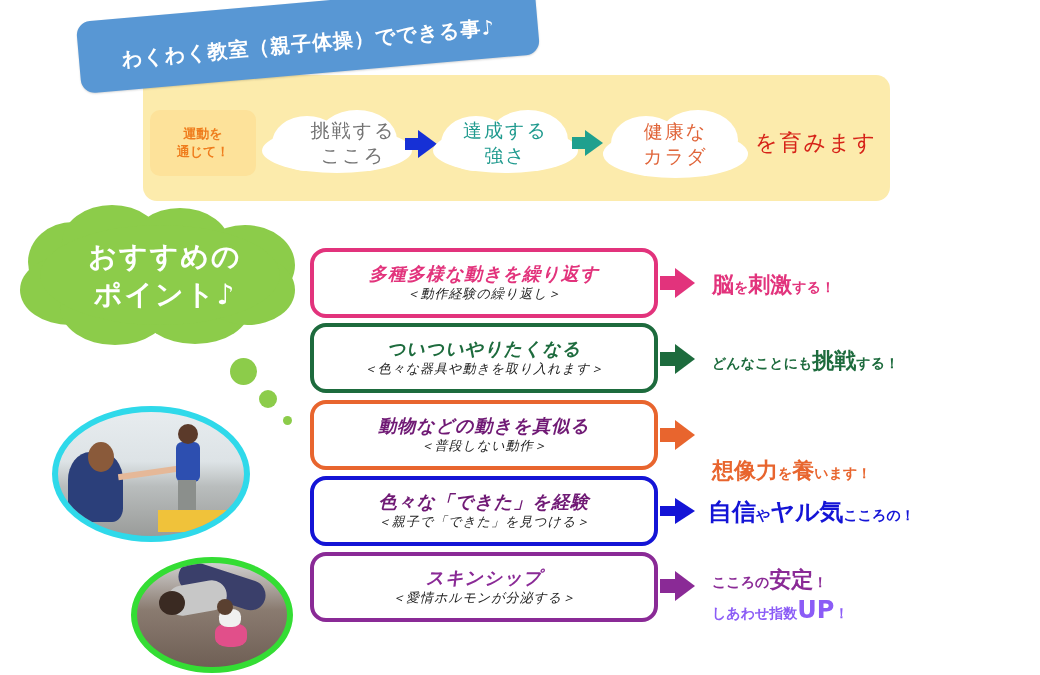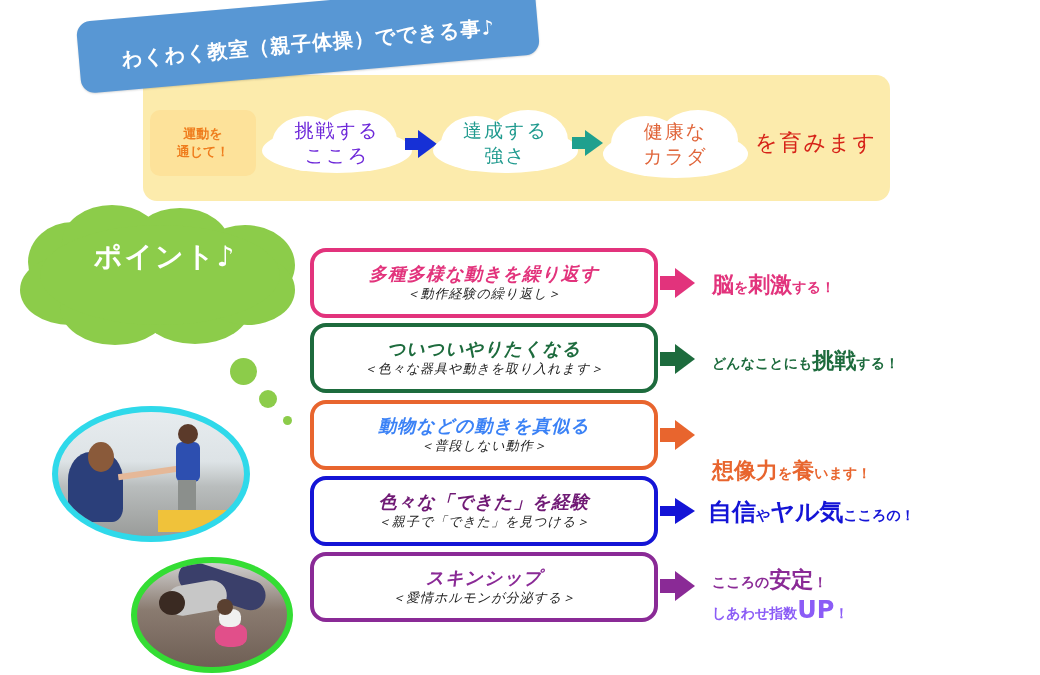--- a/index.html
+++ b/index.html
@@ -78,21 +78,21 @@
 
 <div class="abs via-box">
   <span>運動を</span>
   <span>通じて！</span>
 </div>
 
 <div class="abs" style="left:262px;top:108px;width:150px;height:70px;">
   <div class="cloud-shape" style="left:10px;top:8px;width:70px;height:55px;"></div>
   <div class="cloud-shape" style="left:55px;top:2px;width:80px;height:60px;"></div>
   <div class="cloud-shape" style="left:0;top:20px;width:150px;height:45px;"></div>
-  <div class="cloud-text abs" style="left:0;top:10px;width:150px;font-size:19px;line-height:25px;letter-spacing:2px;color:#6d28d9;">
+  <div class="cloud-text abs" style="left:16px;top:10px;width:150px;font-size:19px;line-height:25px;letter-spacing:2px;color:#737373;">
     <div>挑戦する</div>
     <div>こころ</div>
   </div>
 </div>
 
 <div class="abs" style="left:405px;top:130px;width:32px;height:28px;">
   <div class="abs" style="left:0;top:8px;width:14px;height:12px;background:#1630d6;"></div>
   <div class="abs" style="left:13px;top:0;width:0;height:0;border-top:14px solid transparent;border-bottom:14px solid transparent;border-left:19px solid #1630d6;"></div>
 </div>
 
@@ -135,33 +135,34 @@
   <div class="green-blob" style="left:20px;top:255px;width:100px;height:70px;"></div>
   <div class="green-blob" style="left:60px;top:270px;width:110px;height:75px;"></div>
   <div class="green-blob" style="left:140px;top:272px;width:110px;height:72px;"></div>
   <div class="green-blob" style="left:200px;top:255px;width:95px;height:70px;"></div>
   <div class="green-blob" style="left:40px;top:225px;width:240px;height:100px;"></div>
   <div class="green-blob" style="left:230px;top:358px;width:27px;height:27px;"></div>
   <div class="green-blob" style="left:259px;top:390px;width:18px;height:18px;"></div>
   <div class="green-blob" style="left:283px;top:416px;width:9px;height:9px;"></div>
 </div>
 <div class="abs green-title">
+  <div>おすすめの</div>
   <div>ポイント♪</div>
 </div>
 
 <div class="abs point" style="top:248px;border-color:#e2337c;">
   <div class="title" style="color:#e2337c;">多種多様な動きを繰り返す</div>
   <div class="sub">＜動作経験の繰り返し＞</div>
 </div>
 <div class="abs point" style="top:323px;border-color:#1d6b3d;">
   <div class="title" style="color:#1d6b3d;">ついついやりたくなる</div>
   <div class="sub">＜色々な器具や動きを取り入れます＞</div>
 </div>
 <div class="abs point" style="top:400px;border-color:#e8652e;">
-  <div class="title" style="color:#3b82f6;">動物などの動きを真似る</div>
+  <div class="title" style="color:#701a75;">動物などの動きを真似る</div>
   <div class="sub">＜普段しない動作＞</div>
 </div>
 <div class="abs point" style="top:476px;border-color:#1414d6;">
   <div class="title" style="color:#701a75;text-align:center;">色々な「できた」を経験</div>
   <div class="sub">＜親子で「できた」を見つける＞</div>
 </div>
 <div class="abs point" style="top:552px;border-color:#8a2a96;">
   <div class="title" style="color:#8a2a96;">スキンシップ</div>
   <div class="sub">＜愛情ホルモンが分泌する＞</div>
 </div>

